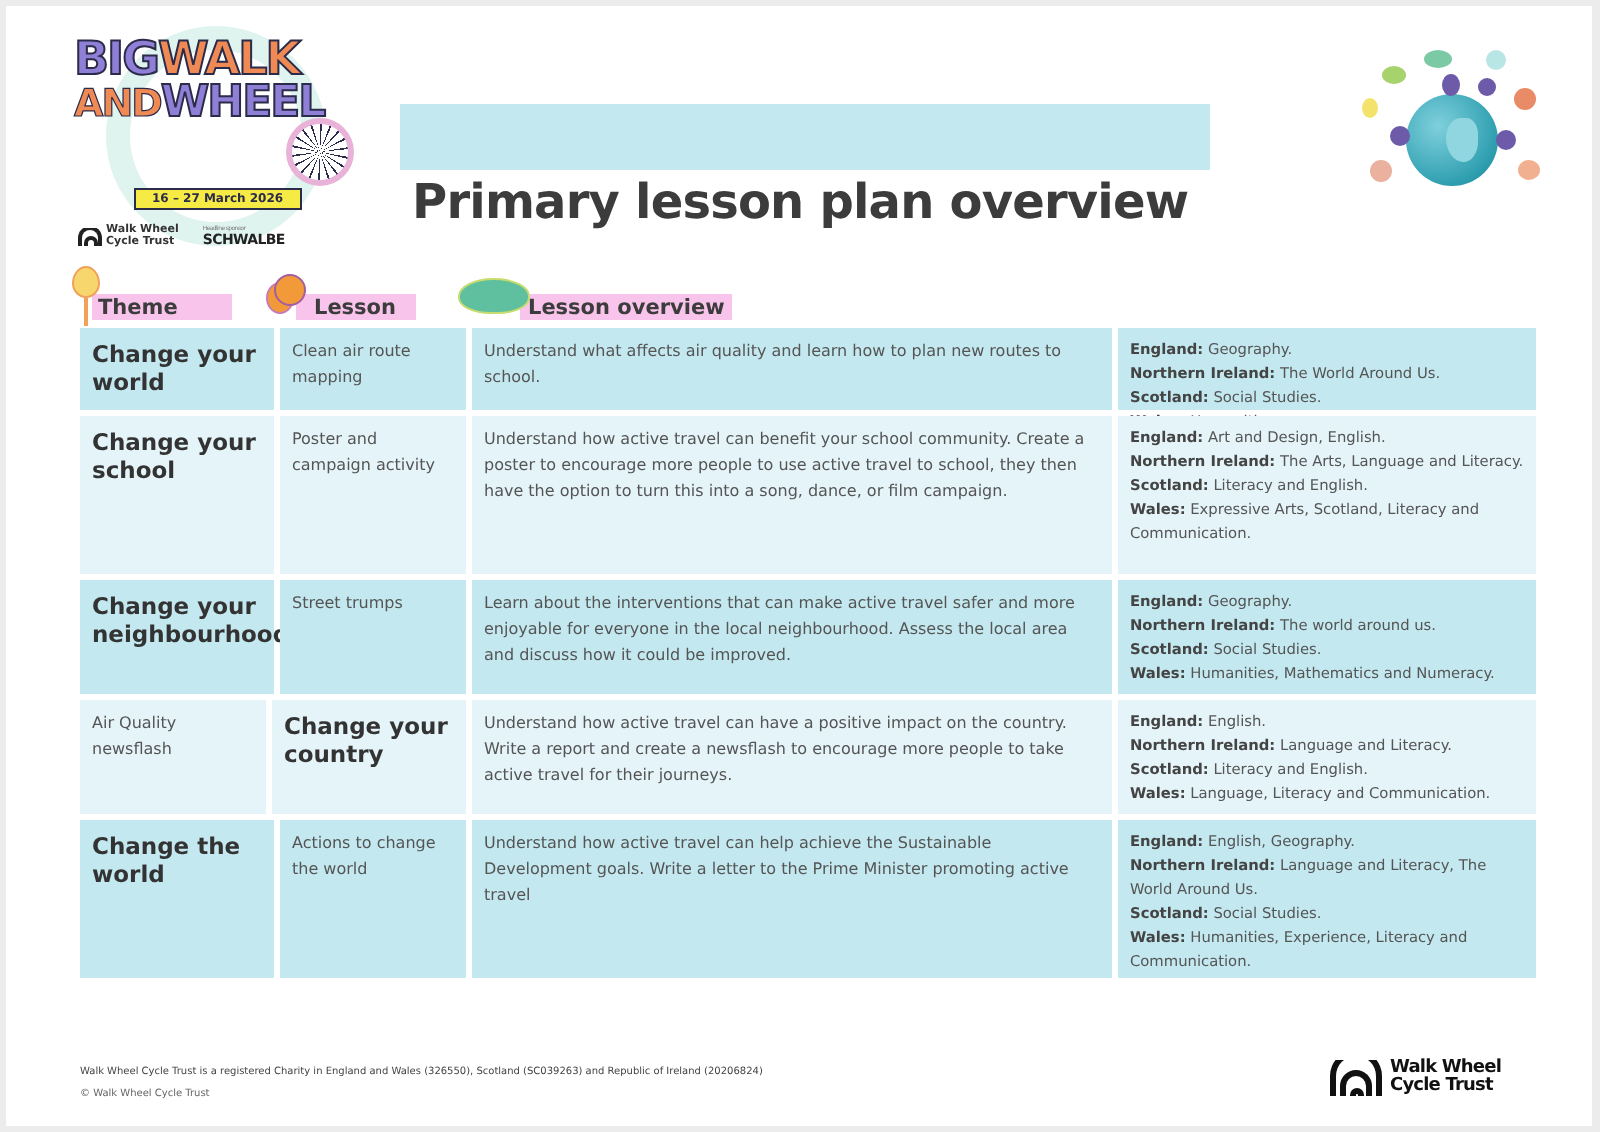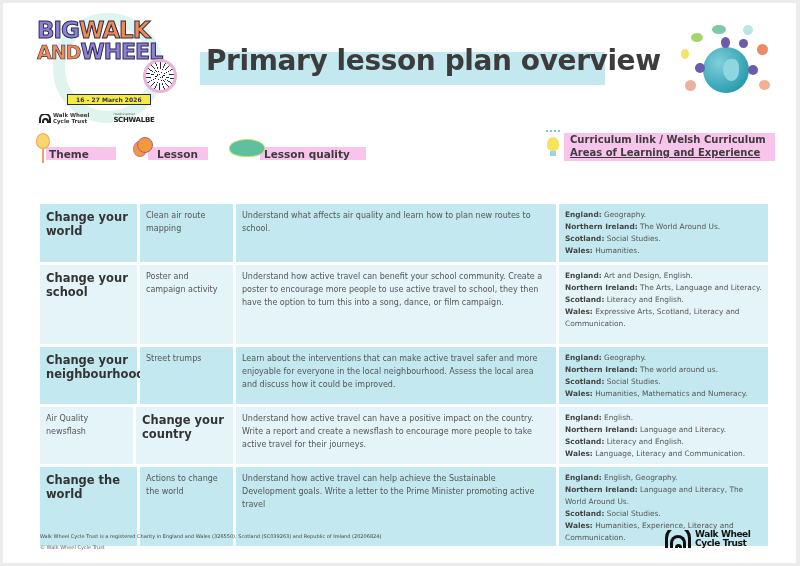--- a/index.html
+++ b/index.html
@@ -34,40 +34,41 @@
   .logo-wheel {
     position: absolute; left: 118px; top: 48px; width: 34px; height: 34px;
     border-radius: 50%; border: 3px solid #e9b2d8;
     background: repeating-conic-gradient(#2b2b4a 0 4deg, #fff 4deg 20deg);
   }
   .logo-date {
     position: absolute; left: 42px; top: 83px;
     background: #f6ea45; color: #2b2b4a; border: 1px solid #2b2b4a;
     font-size: 6px; font-weight: bold; padding: 1px 8px;
   }
-  .logo-sponsors { position: absolute; left: 14px; top: 101px; display: flex; gap: 24px; align-items: center; }
+  .logo-sponsors { position: absolute; left: 14px; top: 101px; display: flex; gap: 12px; align-items: center; }
   .wwct-small { display: flex; align-items: center; gap: 2px; font-size: 5.5px; font-weight: bold; line-height: 6px; color: #333; }
   .arc-icon { position: relative; width: 12px; height: 9px; overflow: hidden; }
   .arc-icon span {
     position: absolute; border: 2px solid #222; border-radius: 50% 50% 0 0;
     border-bottom: none; bottom: -2px; left: 0;
   }
   .schwalbe { font-size: 7px; font-weight: bold; color: #222; letter-spacing: -0.3px; }
   .schwalbe small { display: block; font-size: 3px; font-weight: normal; color: #777; }
   
   .title-wrap { position: absolute; left: 197px; top: 41px; }
   .title-bg {
     position: absolute; left: 0; top: 8px; width: 405px; height: 33px;
     background: #c3e8ef;
   }
   .title {
     position: relative; padding-left: 6px;
     font-family: "DejaVu Sans", sans-serif; font-weight: bold;
-    font-size: 28px; color: #3c3c3c; letter-spacing: -0.4px; line-height: 34px;
+    font-size: 24px; color: #3c3c3c; letter-spacing: -0.4px; line-height: 34px;
     white-space: nowrap;
+    margin-top: 40px;
   }
   
   .globe-wrap { position: absolute; left: 678px; top: 22px; width: 100px; height: 80px; }
   .globe {
     position: absolute; left: 22px; top: 22px; width: 46px; height: 46px; border-radius: 50%;
     background: radial-gradient(circle at 35% 35%, #7fd0dc, #2f9fb0 70%, #1e7f90);
   }
   .globe::after {
     content: ""; position: absolute; left: 20px; top: 12px; width: 16px; height: 22px;
     background: #8fd6e0; border-radius: 50% 40% 50% 60%;
@@ -163,37 +164,27 @@
   <div class="hdr" style="left:127px;top:130px;width:95px;">
     <div class="pink" style="left:18px;top:14px;width:60px;height:13px;"></div>
     <div class="hdr-icon" style="left:3px;top:8px;width:14px;height:16px;background:#f29a3a;border:1.5px solid #c77bb3;border-radius:50%;"></div>
     <div class="hdr-icon" style="left:7px;top:4px;width:16px;height:16px;background:#f29a3a;border:1.5px solid #a45ea0;border-radius:50%;"></div>
     <div class="label" style="position:absolute;left:27px;top:15px;">Lesson</div>
   </div>
 
   <div class="hdr" style="left:223px;top:130px;width:150px;">
     <div class="pink" style="left:34px;top:14px;width:106px;height:13px;"></div>
     <div class="hdr-icon" style="left:3px;top:6px;width:36px;height:18px;background:#5fc0a0;border:1.5px solid #c6dd6e;border-radius:50% 50% 45% 45%;"></div>
-    <div class="label" style="position:absolute;left:38px;top:15px;">Lesson quality</div>
-  </div>
-
-  <div class="hdr" style="left:541px;top:126px;width:230px;height:34px;">
-    <div class="pink" style="left:20px;top:4px;width:211px;height:28px;"></div>
-    <div class="hdr-icon" style="left:3px;top:8px;width:12px;height:14px;background:#f6e35c;border-radius:50% 50% 40% 40%;"></div>
-    <div class="hdr-icon" style="left:6px;top:22px;width:6px;height:5px;background:#9cd6e4;"></div>
-    <div class="hdr-icon" style="left:2px;top:1px;width:14px;height:5px;border-top:2px dotted #7fc4d8;"></div>
-    <div class="label" style="position:absolute;left:26px;top:4px;font-size:10px;line-height:13px;">
-      <div>Curriculum link / Welsh Curriculum</div>
-      <div style="text-decoration:underline;">Areas of Learning and Experience</div>
-    </div>
-  </div>
+    <div class="label" style="position:absolute;left:38px;top:15px;">Lesson overview</div>
+  </div>
+
 
   <div class="table">
 
-    <div class="row" style="height:58px;margin-top:40px;">
+    <div class="row" style="height:41px;">
       <div class="cell c-theme dark">Change your world</div>
       <div class="cell c-lesson dark">Clean air route mapping</div>
       <div class="cell c-overview dark">Understand what affects air quality and learn how to plan new routes to school.</div>
       <div class="cell c-curr dark">
         <div><b>England:</b><span> Geography.</span></div>
         <div><b>Northern Ireland:</b><span> The World Around Us.</span></div>
         <div><b>Scotland:</b><span> Social Studies.</span></div>
         <div><b>Wales:</b><span> Humanities.</span></div>
       </div>
     </div>

